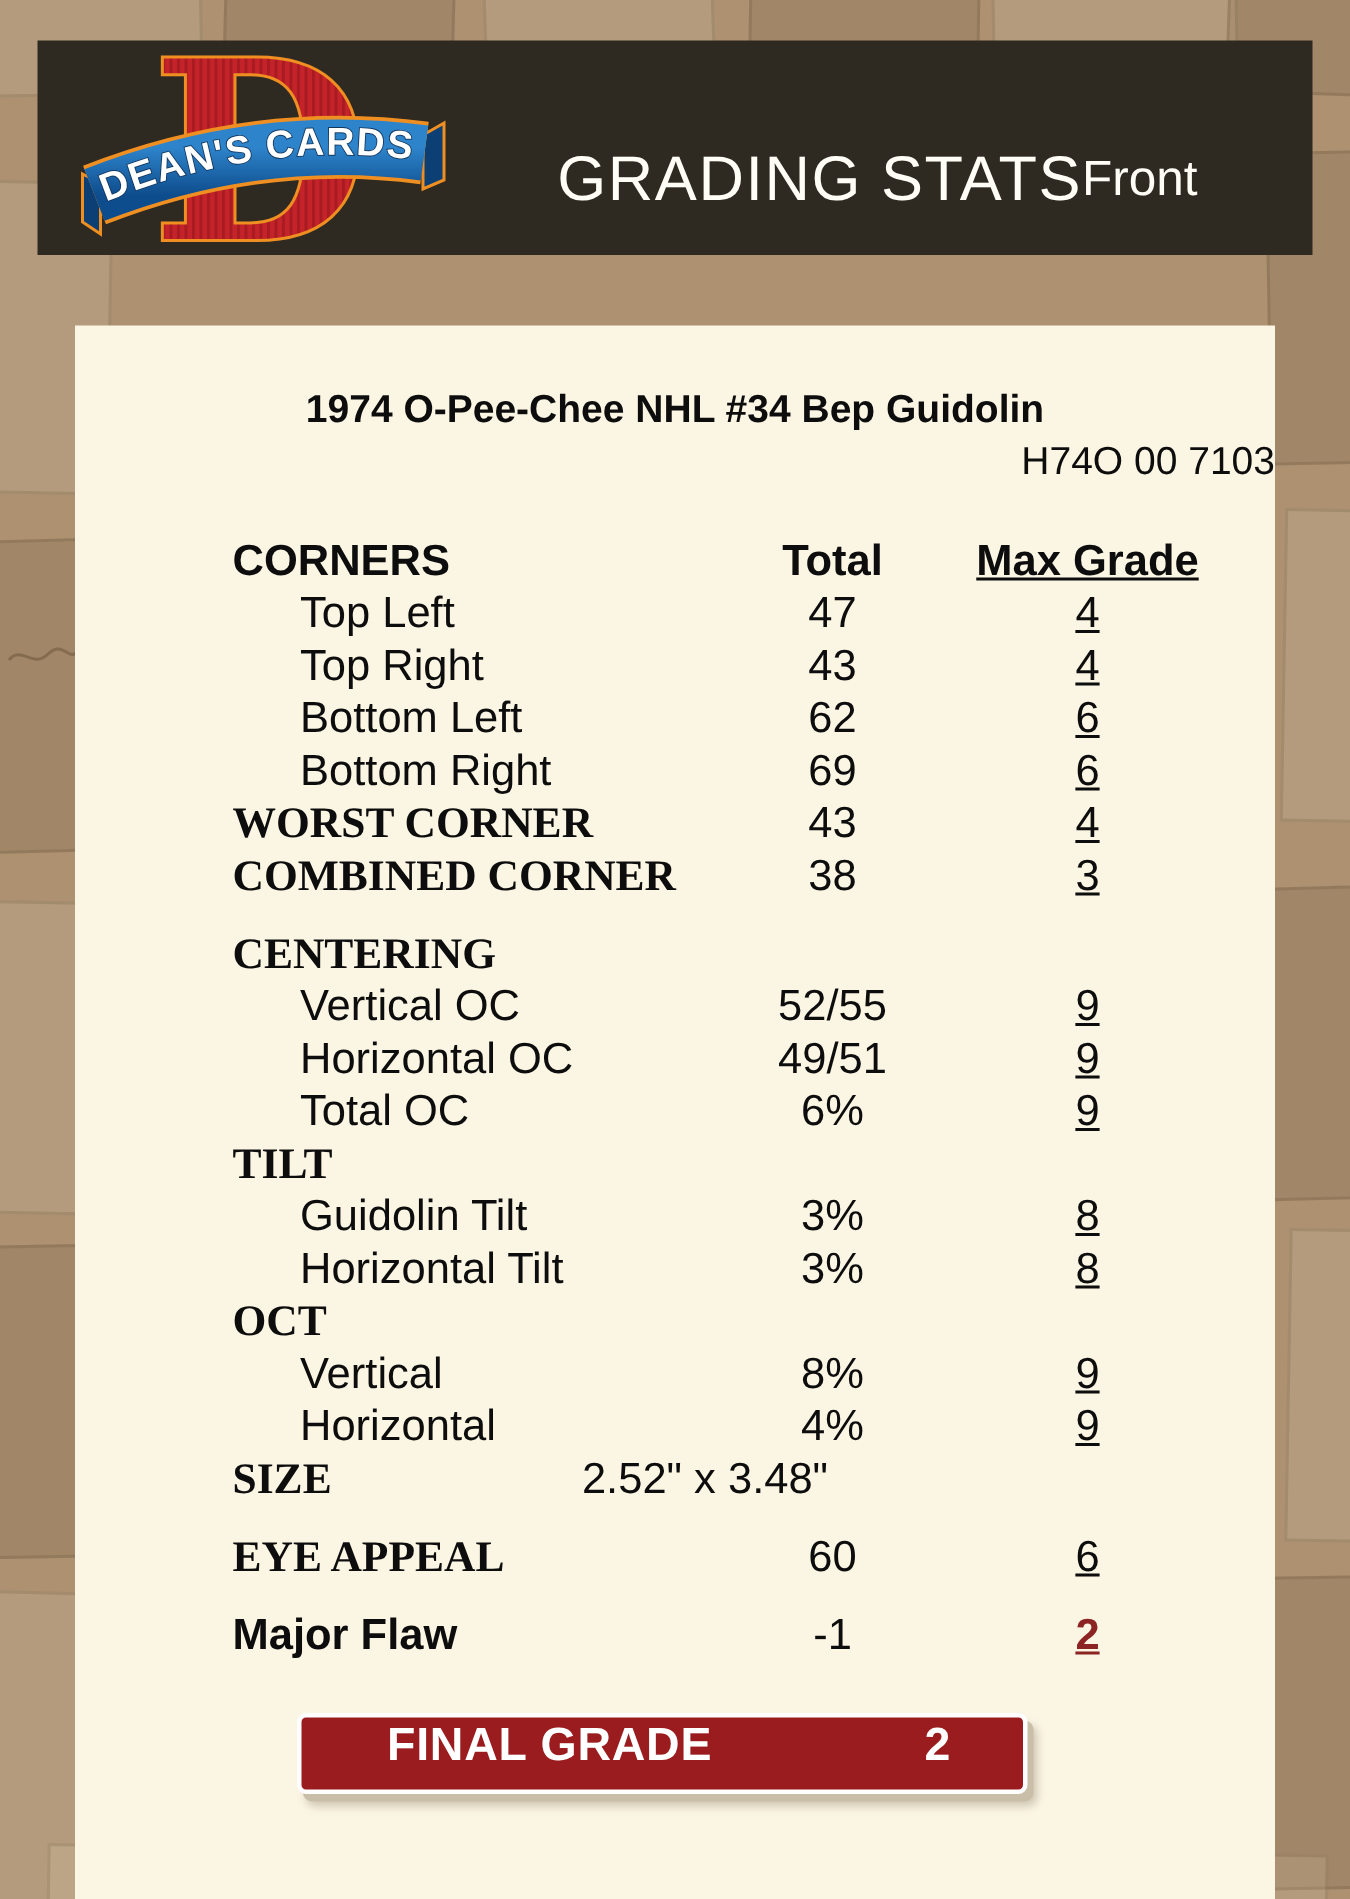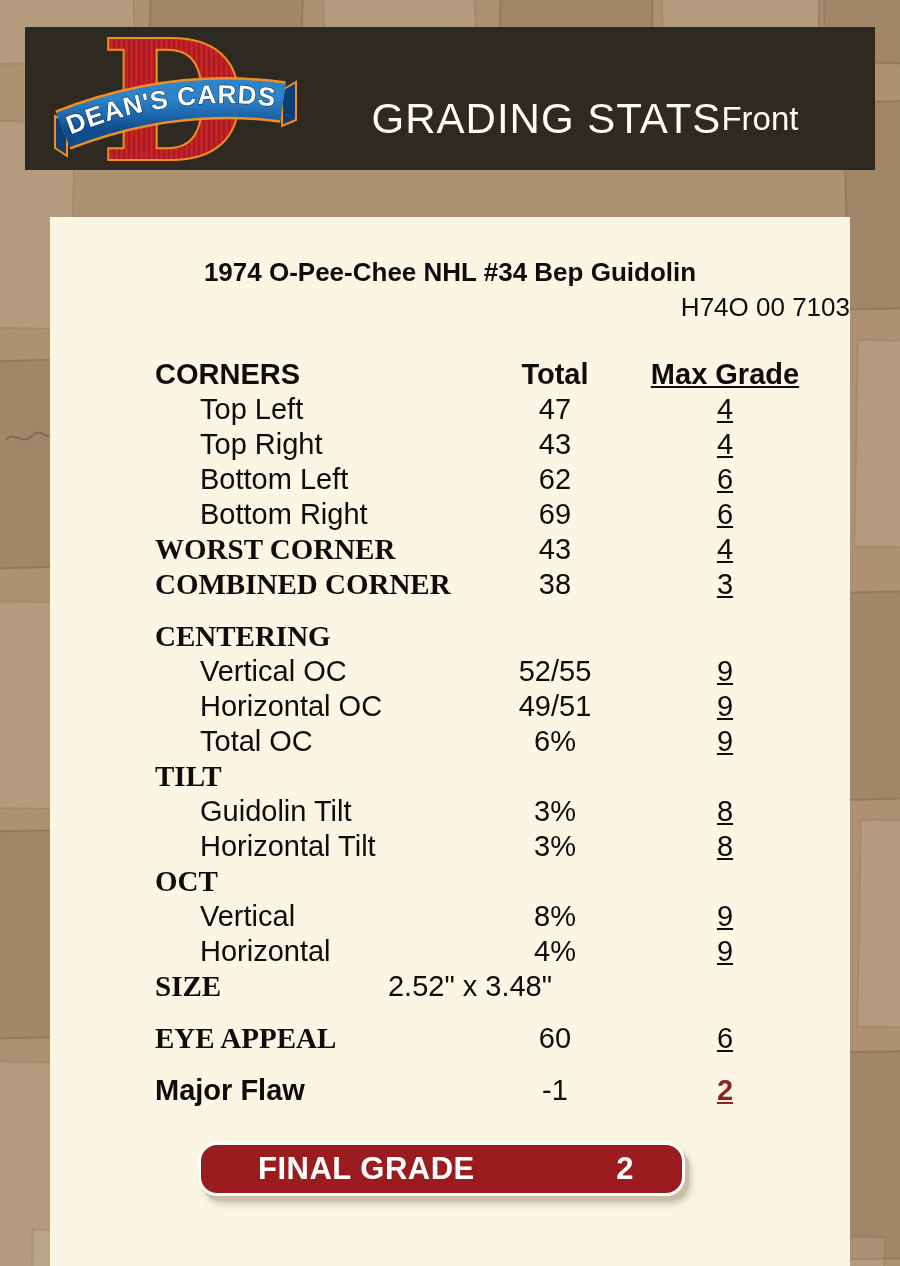--- a/index.html
+++ b/index.html
@@ -44,24 +44,24 @@
   .cell.max{width:190px;text-align:center;text-decoration:underline;}
   .trow.sub .label{padding-left:45px;}
   .trow.colhead .cell{font-weight:bold;}
   .trow.section .label{font-weight:bold;font-family:Liberation Serif, serif;}
   .trow.flaw .label{font-weight:bold;}
   .trow.flaw .max{font-weight:bold;color:var(--flaw-red,#8c2423);}
   .trow.widev .value{width:320px;margin-left:-170px;}
   
   .final{
     box-sizing:border-box;margin:34px 0 0 148px;width:487px;height:54px;
-    display:flex;align-items:center;justify-content:space-between;
+    display:flex;justify-content:space-between;
     padding:0 48px 0 57px;
     background:var(--final-grade-red,#9b1c1e);
-    border:3px solid #ffffff;border-radius:19px;
+    border:3px solid #ffffff;border-radius:6px;
     box-shadow:4px 5px 0 #c9bfa9, 6px 8px 6px rgba(120,105,80,.35);
     color:#ffffff;font-size:31px;font-weight:bold;letter-spacing:.5px;
   }
 </style>
 </head>
 <body>
 
 <div class="page">
 
   <div class="bg-texture" id="bg-texture">

